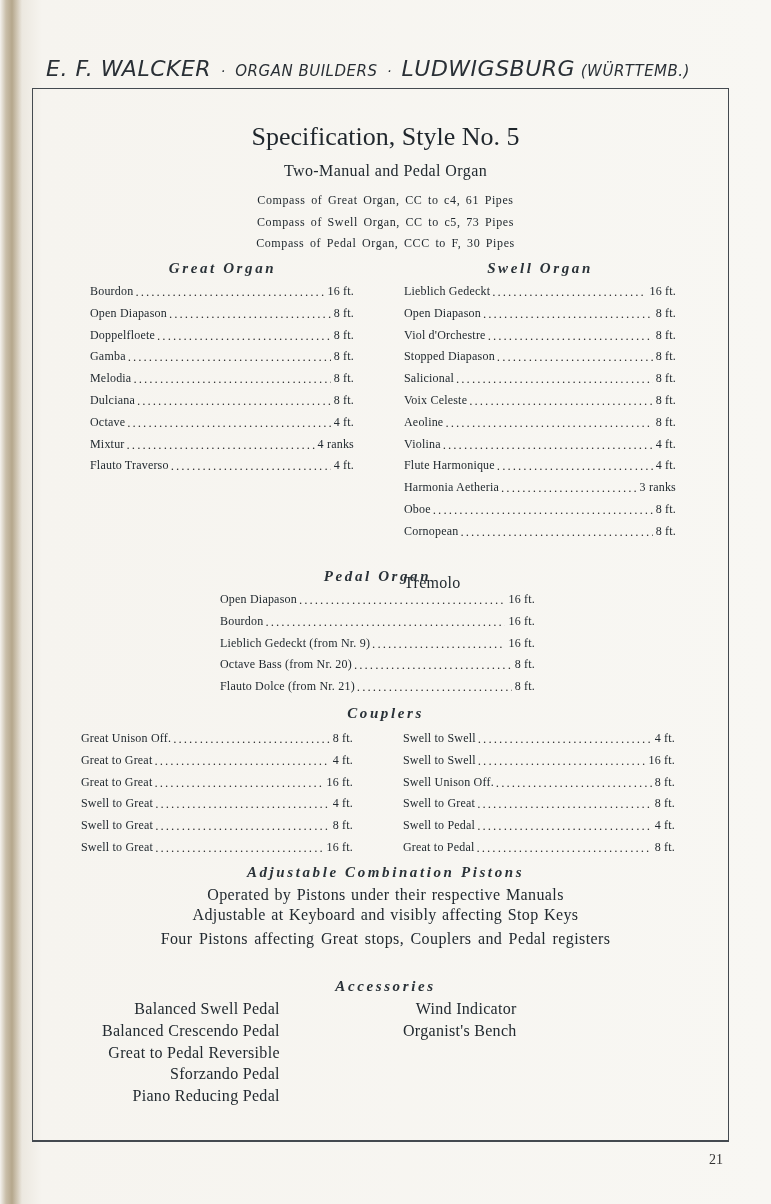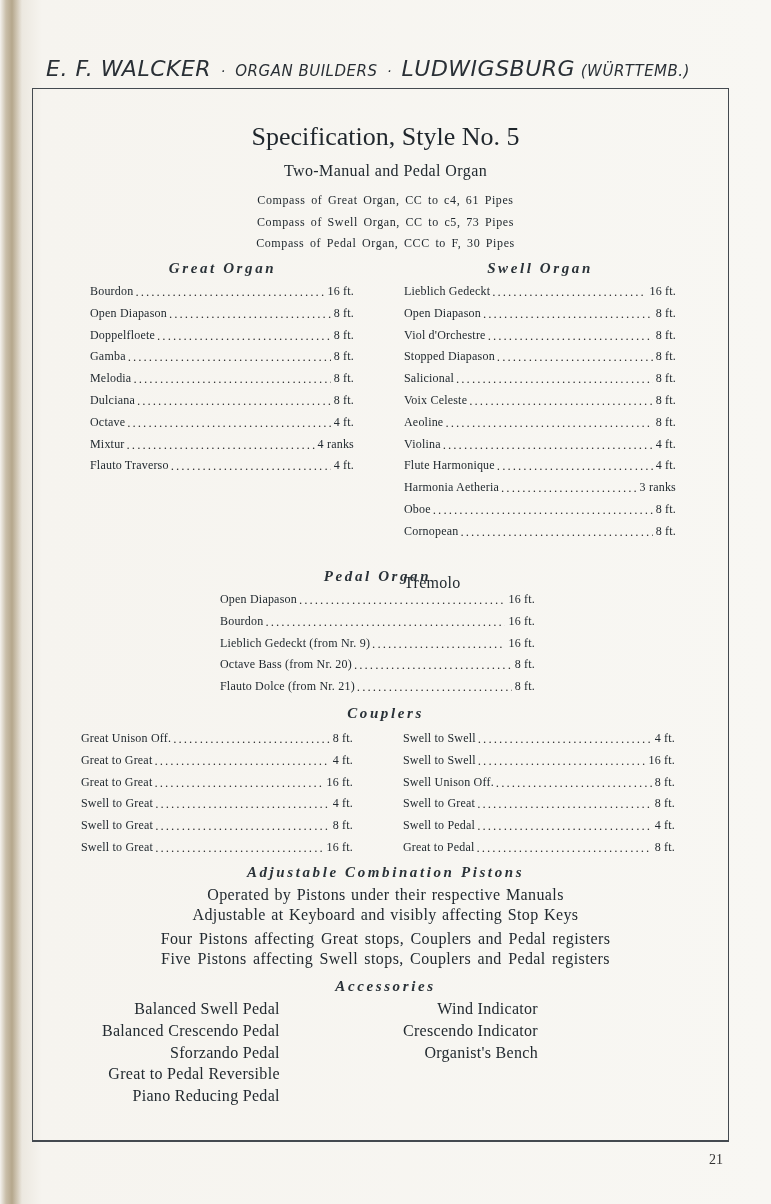--- a/index.html
+++ b/index.html
@@ -283,30 +283,28 @@
     </div>
   </div>
 
 <div class="sect-h" style="left:0; top:864px; width:771px;">Adjustable Combination Pistons</div>
 <div class="center" style="top:885px; font-size:16px; line-height:20px; letter-spacing:0.4px; word-spacing:1px;">
   <div>Operated by Pistons under their respective Manuals</div>
   <div>Adjustable at Keyboard and visibly affecting Stop Keys</div>
 </div>
 <div class="center" style="top:929px; font-size:16px; line-height:20px; letter-spacing:0.4px; word-spacing:2px;">
   <div>Four Pistons affecting Great stops, Couplers and Pedal registers</div>
-  <div>Five Pistons affecting Swell stops, Couplers and Pedal registers</div>
 </div>
 
 <div class="sect-h" style="left:0; top:978px; width:771px;">Accessories</div>
 <div class="plain" style="left:102px; top:998px;">
   <div>Balanced Swell Pedal</div>
   <div>Balanced Crescendo Pedal</div>
+  <div>Great to Pedal Reversible</div>
   <div>Sforzando Pedal</div>
-  <div>Great to Pedal Reversible</div>
   <div>Piano Reducing Pedal</div>
 </div>
 <div class="plain" style="left:403px; top:998px;">
   <div>Wind Indicator</div>
-  <div>Crescendo Indicator</div>
   <div>Organist's Bench</div>
 </div>
 
 <div class="pagenum">21</div>
 
 </body></html>

